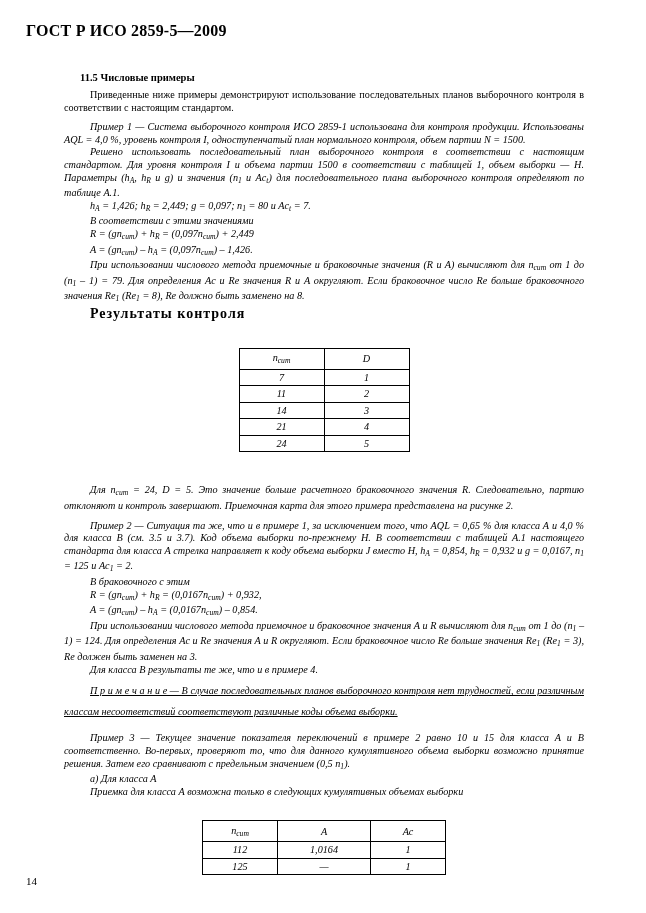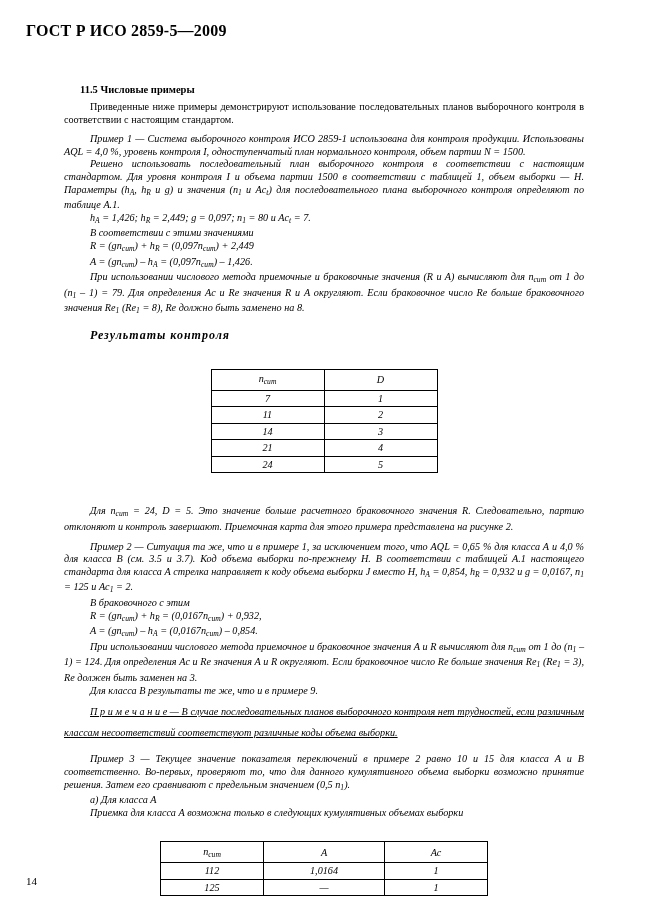--- a/index.html
+++ b/index.html
@@ -26,21 +26,21 @@
     position: absolute;
     top: 22px;
     left: 26px;
     font-family: "Liberation Serif", serif;
     font-weight: bold;
     font-size: 16px;
     letter-spacing: 0.2px;
   }
   .content {
     position: absolute;
-    top: 84px;
+    top: 72px;
     left: 64px;
     width: 520px;
   }
   .sec-title {
     font-weight: bold;
     font-size: 10.5px;
     margin: 0 0 6px 16px;
     font-family: "Liberation Serif", serif;
   }
   p.para {
@@ -55,42 +55,41 @@
     font-style: normal;
   }
   p.gap {
     margin-top: 7px;
   }
   .sub {
     font-size: 7.6px;
     vertical-align: -2px;
   }
   .res-title {
-    margin-top: 10px;
+    margin-top: 0;
     text-indent: 26px;
     font-weight: bold;
-    font-style: italic;
-    font-size: 12px;
+    font-size: 14px;
     letter-spacing: 1px;
   }
   table.dt {
     border-collapse: collapse;
     margin: 0 auto;
     font-style: italic;
     font-size: 10.2px;
   }
   table.dt td, table.dt th {
     border: 1px solid #000;
     text-align: center;
     font-weight: normal;
     font-style: italic;
   }
   table.dt thead td {
     height: 20px;
-    padding: 0 18px;
+    padding: 0 4px;
   }
   table.dt tbody td {
     height: 15.5px;
     padding: 0 4px;
     line-height: 15.5px;
   }
   .tbl1-wrap {
     margin-top: 26px;
     margin-bottom: 8px;
   }
@@ -189,21 +188,21 @@
     <p class="para gap">Пример 2 — Ситуация та же, что и в примере 1, за исключением того, что AQL = 0,65 % для класса А и 4,0 % для класса В (см. 3.5 и 3.7). Код объема выборки по-прежнему Н. В соответствии с таблицей А.1 настоящего стандарта для класса А стрелка направляет к коду объема выборки J вместо H, h<span class="sub">A</span> = 0,854, h<span class="sub">R</span> = 0,932 и g = 0,0167, n<span class="sub">1</span> = 125 и Ac<span class="sub">1</span> = 2.</p>
 
     <p class="para">В браковочного с этим</p>
 
     <p class="para">R = (gn<span class="sub">cum</span>) + h<span class="sub">R</span> = (0,0167n<span class="sub">cum</span>) + 0,932,</p>
 
     <p class="para">A = (gn<span class="sub">cum</span>) – h<span class="sub">A</span> = (0,0167n<span class="sub">cum</span>) – 0,854.</p>
 
     <p class="para">При использовании числового метода приемочное и браковочное значения A и R вычисляют для n<span class="sub">cum</span> от 1 до (n<span class="sub">1</span> – 1) = 124. Для определения Ac и Re значения A и R округляют. Если браковочное число Re больше значения Re<span class="sub">1</span> (Re<span class="sub">1</span> = 3), Re должен быть заменен на 3.</p>
 
-    <p class="para">Для класса В результаты те же, что и в примере 9.</p>
+    <p class="para">Для класса В результаты те же, что и в примере 4.</p>
 
     <p class="note">П р и м е ч а н и е — В случае последовательных планов выборочного контроля нет трудностей, если различным классам несоответствий соответствуют различные коды объема выборки.</p>
 
     <p class="para gap">Пример 3 — Текущее значение показателя переключений в примере 2 равно 10 и 15 для класса А и В соответственно. Во-первых, проверяют то, что для данного кумулятивного объема выборки возможно принятие решения. Затем его сравнивают с предельным значением (0,5 n<span class="sub">1</span>).</p>
 
     <p class="para">а) Для класса А</p>
 
     <p class="para">Приемка для класса А возможна только в следующих кумулятивных объемах выборки</p>
 
     <div class="tbl2-wrap">

